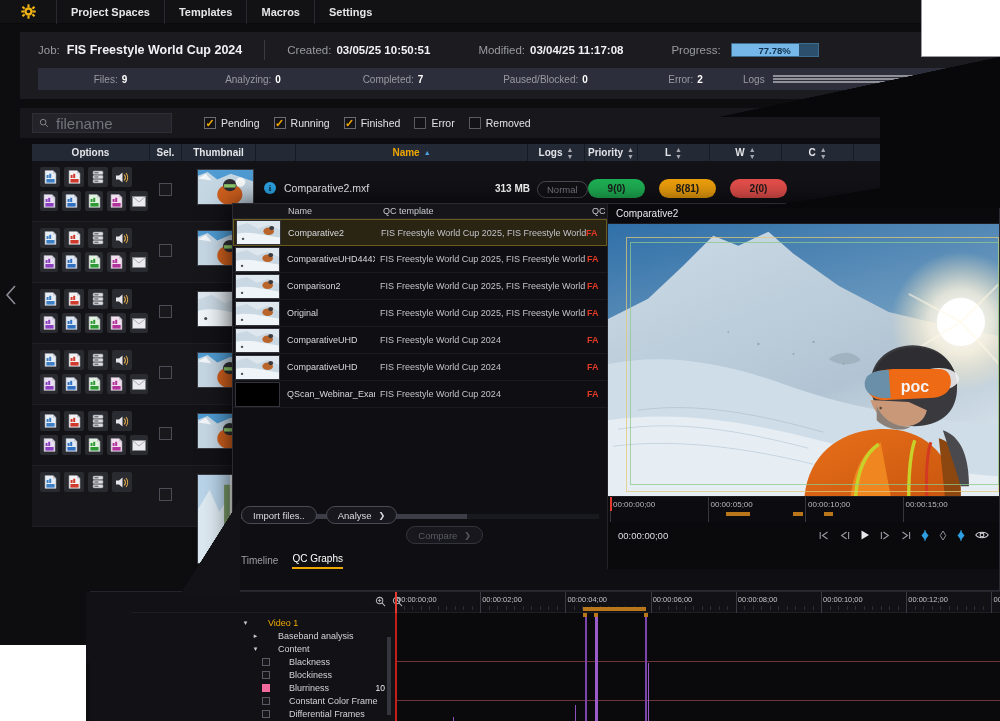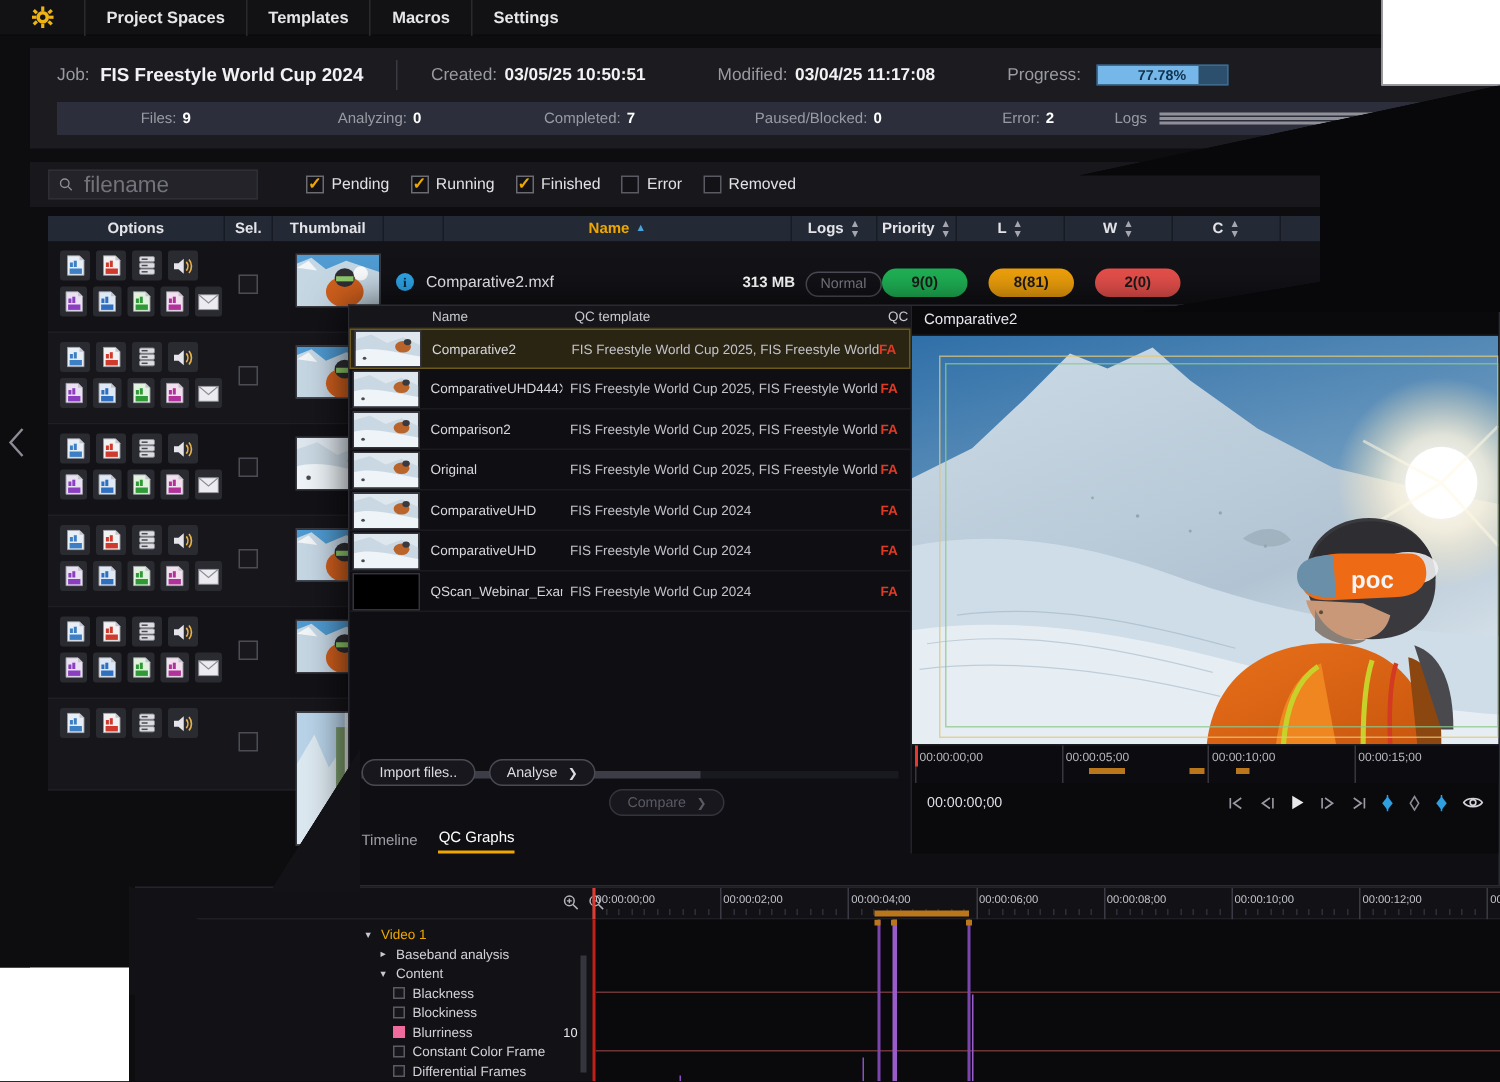--- a/index.html
+++ b/index.html
@@ -201,21 +201,21 @@
   }
   .btoolbar { height:21px; position:relative; border-bottom:1px solid #1e1e25; }
   .zoomics { position:absolute; left:285px; top:4px; display:flex; gap:6px; }
   .bruler { position:absolute; left:305px; right:0; top:0; height:21px; }
   .btick { position:absolute; top:0; height:21px; border-left:1px solid #3a3a44; }
   .btc { position:absolute; top:3px; font-size:7.5px; color:#c2c2ca; }
   .subtick { position:absolute; top:14px; width:1px; height:4px; background:#2e2e37; }
 
   .tree { position:absolute; left:148px; top:21px; width:155px; bottom:0;
           font-size:9px; color:#d2d2d9; padding-top:3px; }
-  .tnode { height:13px; display:flex; align-items:center; gap:5px; }
+  .tnode { height:13px; display:flex; align-items:center; gap:19px; }
   .arw { color:#c9c9d1; font-size:7px; width:7px; text-align:center; }
   .tbox { width:8px; height:8px; border:1px solid #5a5a64; background:#16161b; flex:none; }
   .tval { margin-left:auto; margin-right:8px; color:#e9e9ee; font-size:8.5px; }
   .tyellow { color:#f0a800; }
   .vscroll { position:absolute; right:2px; top:24px; width:4px; height:78px; background:#35353e; }
 
   .graph { position:absolute; left:305px; right:0; top:21px; bottom:0;
            background:#0a0a0d; border-left:2px solid #c02018; overflow:hidden; }
   .gline { position:absolute; left:0; right:0; height:1px; }
   .spike { position:absolute; bottom:0; background:#8b4fc0; }

